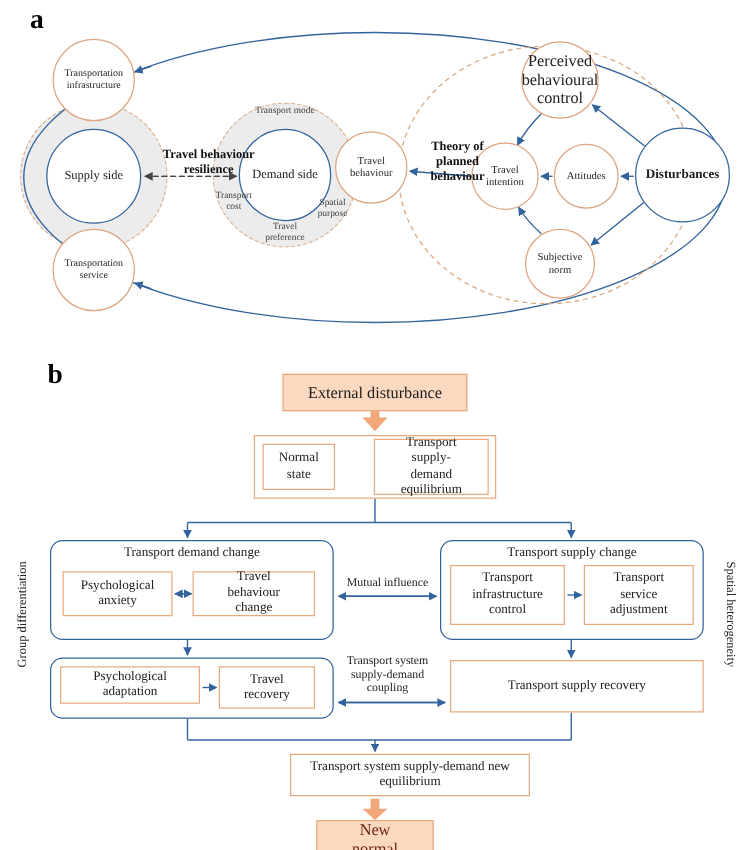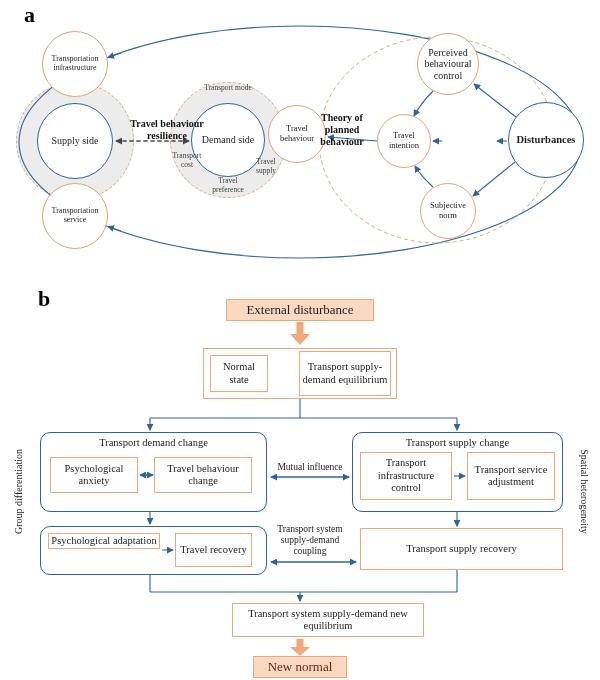--- a/index.html
+++ b/index.html
@@ -10,21 +10,21 @@
   .circle{position:absolute;border-radius:50%;background:#fff;display:flex;
           align-items:center;justify-content:center;text-align:center;
           line-height:1.12;font-size:8.5px;padding:2px;box-sizing:border-box}
   .c-blue{border:1.4px solid #31639c}
   .c-orange{border:1px solid #dda47d}
   .backdrop{position:absolute;border-radius:50%;background:#ececec;border:1px dashed #d9b08c;box-sizing:border-box}
   .ringlbl{position:absolute;font-size:7.5px;color:#3c3c3c;text-align:center;line-height:1.15}
   .boldlbl{position:absolute;font-weight:bold;text-align:center;font-size:10px;line-height:1.18;color:#111}
   .box{position:absolute;border:1px solid #e9a97f;background:#fff;display:flex;
        align-items:center;justify-content:center;text-align:center;
-       font-size:10.5px;line-height:1.18;padding:2px;box-sizing:border-box}
+       font-size:10.5px;line-height:1.18;padding:14px;box-sizing:border-box}
   .fill{background:#fbd9c0}
   .bigtxt{font-size:13px}
   .container-b{position:absolute;border:1.3px solid #31639c;border-radius:10px;background:transparent;box-sizing:border-box}
   .ctitle{position:absolute;width:100%;text-align:center;top:4px;font-size:10.5px}
   .rot{position:absolute;white-space:nowrap;font-size:10px;text-align:center;color:#222}
   svg line,svg path,svg ellipse{vector-effect:none}
   .ln{stroke:#31639c;stroke-width:1.1;fill:none}
   .lnd{stroke:#444;stroke-width:1;fill:none;stroke-dasharray:4 3}
   .lno{stroke:#d9a87c;stroke-width:1;fill:none;stroke-dasharray:4 3}
 </style>
@@ -90,32 +90,33 @@
 
     <polygon fill="#f2a778" points="296.5,322 303.5,322 303.5,334 310,334 300,345 290,334 296.5,334"></polygon>
     <polygon fill="#f2a778" points="296.5,639 303.5,639 303.5,647 310,647 300,656 290,647 296.5,647"></polygon>
   </svg>
 
   <div class="circle c-orange" style="left:42px;top:31px;width:66px;height:66px;font-size:8px">Transportation infrastructure</div>
   <div class="circle c-blue" style="left:37px;top:103px;width:76px;height:76px;font-size:10px">Supply side</div>
   <div class="circle c-orange" style="left:42px;top:183px;width:66px;height:66px;font-size:8px">Transportation service</div>
   <div class="circle c-blue" style="left:191px;top:103px;width:74px;height:74px;font-size:10px">Demand side</div>
   <div class="circle c-orange" style="left:268px;top:105px;width:58px;height:58px">Travel behaviour</div>
-  <div class="circle c-orange" style="left:417px;top:33px;width:62px;height:62px;font-size:10px">Perceived behavioural control</div>
+  <div class="circle c-orange" style="left:417px;top:33px;width:62px;height:62px;font-size:13px">Perceived behavioural control</div>
   <div class="circle c-orange" style="left:377px;top:114px;width:54px;height:54px">Travel intention</div>
+  <div class="circle c-orange" style="left:443px;top:115px;width:52px;height:52px">Attitudes</div>
   <div class="circle c-orange" style="left:420px;top:183px;width:56px;height:56px">Subjective norm</div>
   <div class="circle c-blue" style="left:508px;top:102px;width:76px;height:76px;font-size:10.5px;font-weight:bold">Disturbances</div>
 
   <div class="ringlbl" style="left:204px;top:84px;width:48px">Transport mode</div>
   <div class="ringlbl" style="left:166px;top:152px;width:42px">Transport cost</div>
   <div class="ringlbl" style="left:208px;top:177px;width:40px">Travel preference</div>
-  <div class="ringlbl" style="left:246px;top:158px;width:40px">Travel supply</div>
+  <div class="ringlbl" style="left:246px;top:158px;width:40px">Spatial purpose</div>
 
   <div class="boldlbl" style="left:128px;top:118px;width:78px">Travel behaviour resilience</div>
-  <div class="boldlbl" style="left:312px;top:112px;width:60px">Theory of planned behaviour</div>
+  <div class="boldlbl" style="left:336px;top:112px;width:60px">Theory of planned behaviour</div>
 
   <div class="box fill bigtxt" style="left:226px;top:299px;width:148px;height:22px">External disturbance</div>
 
   <div class="box" style="left:203px;top:348px;width:194px;height:51px;background:#fff"></div>
   <div class="box" style="left:210px;top:355px;width:58px;height:37px">Normal state</div>
   <div class="box" style="left:299px;top:351px;width:92px;height:45px">Transport supply-demand equilibrium</div>
 
   <div class="container-b" style="left:40px;top:432px;width:227px;height:80px">
     <div class="ctitle">Transport demand change</div>
   </div>

